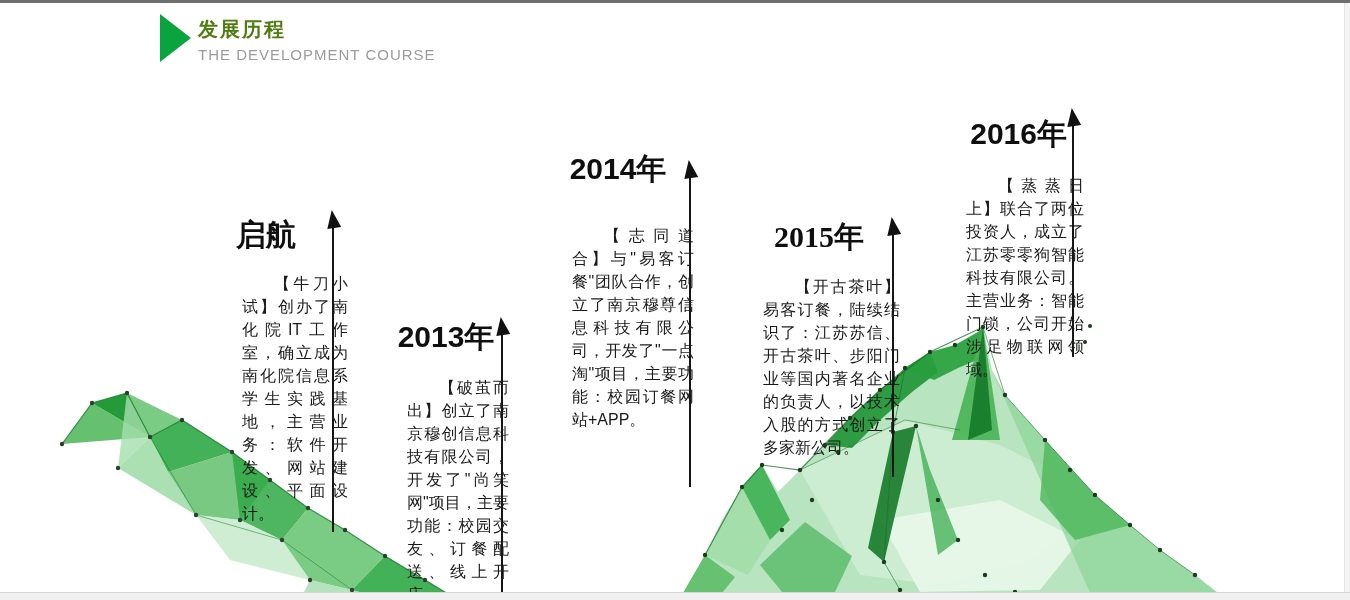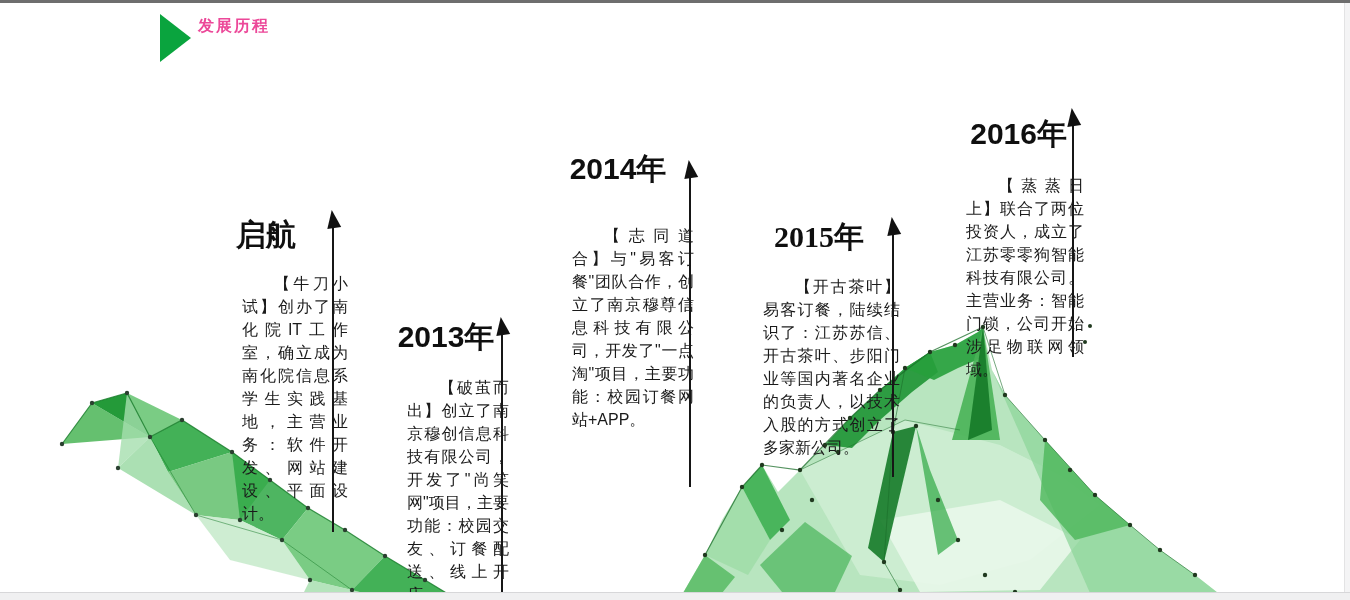--- a/index.html
+++ b/index.html
@@ -9,22 +9,22 @@
   }
   
   .top-bar{position:absolute;left:0;top:0;width:100%;height:3px;background:#6e6e6e;z-index:5;}
   .right-strip{position:absolute;right:0;top:3px;bottom:0;width:5px;background:#f4f4f5;border-left:1px solid #e3e3e4;z-index:4;}
   .bottom-strip{position:absolute;left:0;right:0;bottom:0;height:7px;background:#f0f0f1;border-top:1px solid #d7d7d9;z-index:4;}
 
   
   .header-triangle{position:absolute;left:160px;top:14px;width:0;height:0;
     border-top:24px solid transparent;border-bottom:24px solid transparent;
     border-left:31px solid var(--accent,#0aa43e);z-index:3;}
-  .header-title{position:absolute;left:198px;top:16px;font-size:16px;font-weight:700;
-    color:#ec4899;letter-spacing:2px;z-index:3;text-align:center;}
+  .header-title{position:absolute;left:198px;top:16px;font-size:20px;font-weight:700;
+    color:#4d7c0f;letter-spacing:2px;z-index:3;text-align:center;}
   .header-subtitle{position:absolute;left:198px;top:46px;font-size:15px;color:#9c9c9c;
     letter-spacing:1px;z-index:3;}
 
   
   .year-title{position:absolute;font-size:30px;font-weight:700;color:#0f0f0f;
     text-align:center;z-index:3;white-space:nowrap;}
   .tl-body{position:absolute;margin:13px;font-size:16px;line-height:23px;color:#1a1a1a;
     text-align:justify;text-indent:2em;z-index:3;word-break:break-all;}
   .tl-line{position:absolute;width:2px;background:#161616;z-index:2;}
   .tl-arrow{position:absolute;width:0;height:0;z-index:2;
@@ -63,20 +63,21 @@
 <body>
 
 <div id="stage">
 
   <div class="top-bar"></div>
   <div class="right-strip"></div>
   <div class="bottom-strip"></div>
 
   <div class="header-triangle"></div>
   <div class="header-title">发展历程</div>
+  <div class="header-subtitle">THE DEVELOPMENT COURSE</div>
 
   <svg class="art-svg" width="1350" height="600" viewBox="0 0 1350 600">
     <g>
       <polygon points="62,444 92,403 150,437" fill="#4ab556" opacity="0.85"></polygon>
       <polygon points="92,403 127,393 150,437" fill="#18952e" opacity="0.95"></polygon>
       <polygon points="127,393 182,420 150,437" fill="#6cc677" opacity="0.9"></polygon>
       <polygon points="150,437 182,420 232,452 168,472" fill="#2fa845" opacity="0.9"></polygon>
       <polygon points="127,393 150,437 118,468" fill="#a5dfae" opacity="0.8"></polygon>
       <polygon points="118,468 150,437 168,472 196,515" fill="#8fd69a" opacity="0.75"></polygon>
       <polygon points="168,472 232,452 270,480 240,520 196,515" fill="#57bb63" opacity="0.8"></polygon>

